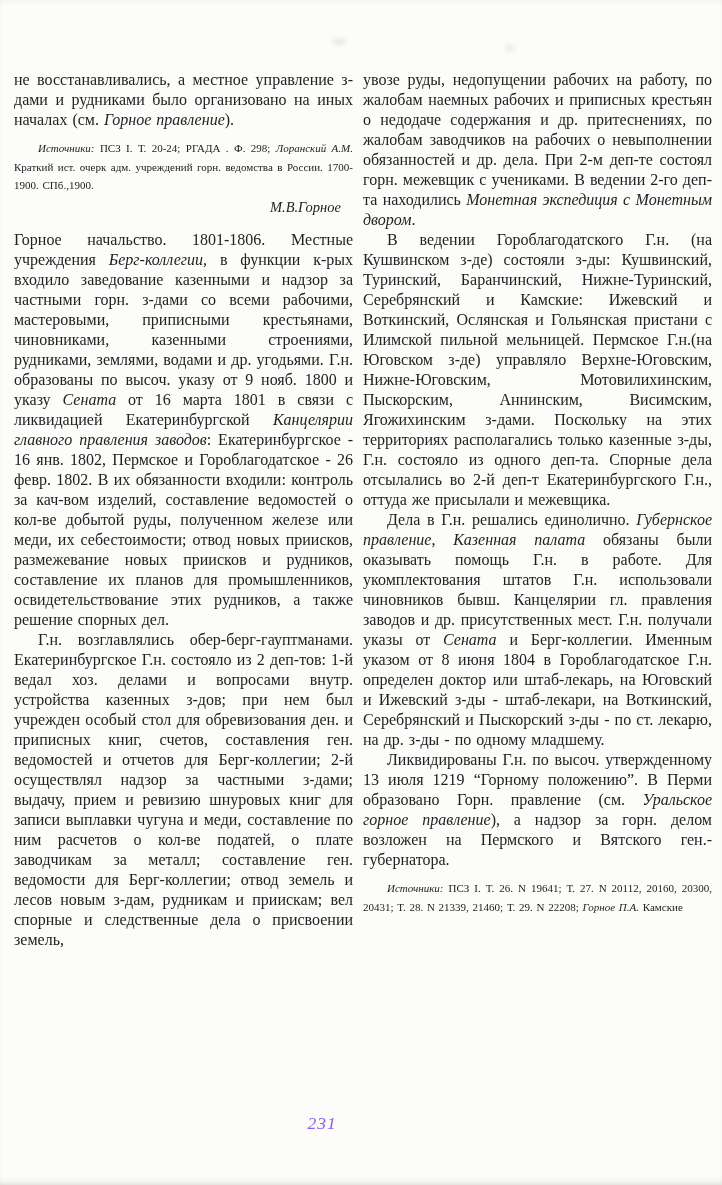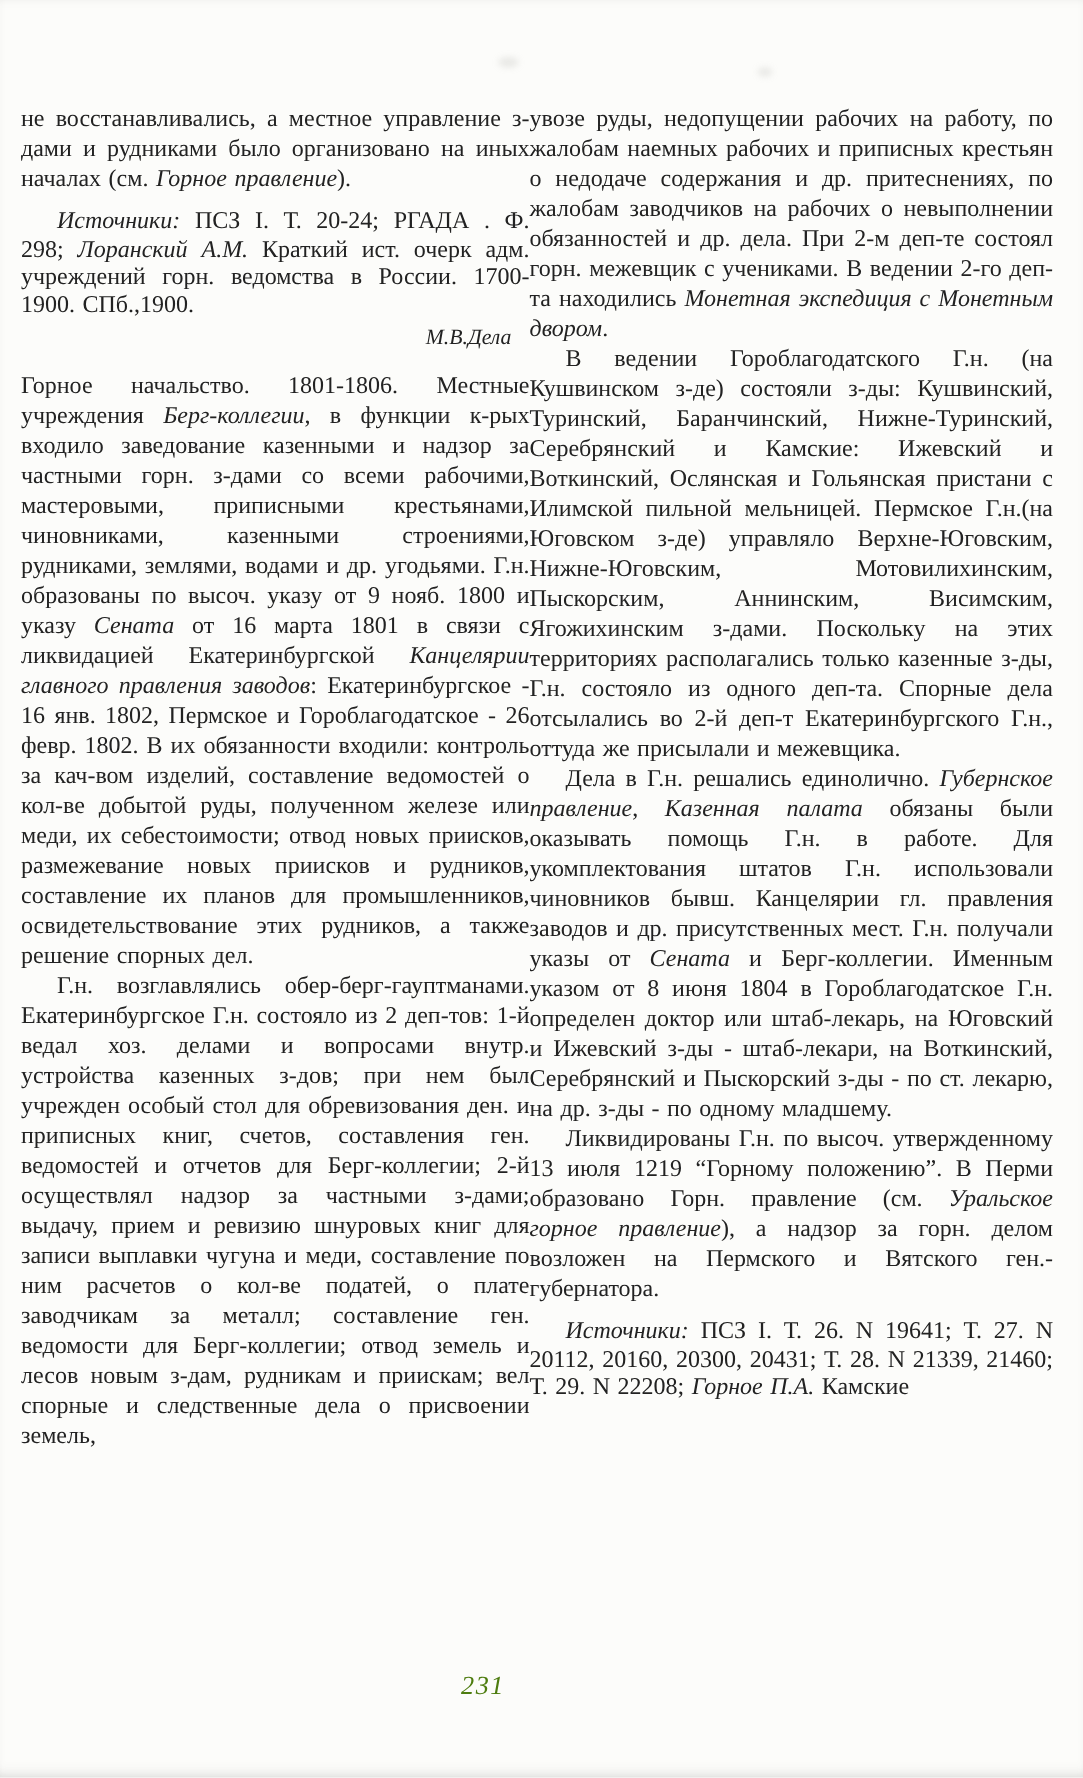--- a/index.html
+++ b/index.html
@@ -11,34 +11,34 @@
     overflow: hidden;
     font-family: "Liberation Serif", "DejaVu Serif", serif;
     color: #222;
     box-shadow: inset 0 -7px 10px -8px rgba(90,90,88,.35), inset 0 4px 8px -7px rgba(120,120,118,.25);
   }
   .columns {
     position: absolute;
     left: 14px;
     top: 70px;
     display: flex;
-    gap: 0;
+    gap: 10px;
   }
   .col { text-align: justify; }
   .col-left  { width: 339px; }
   .col-right { width: 349px; }
   p.block {
     margin: 0;
     font-size: 16px;
     line-height: 20px;
     word-spacing: 1px;
   }
   p.indent { text-indent: 24px; }
   p.sources {
-    font-size: 16px;
+    font-size: 11px;
     line-height: 18.5px;
     margin-top: 9px;
     word-spacing: 1px;
   }
   p.author {
     font-size: 14.5px;
     line-height: 19px;
     margin-top: 3px;
     margin-bottom: 13px;
     text-align: right;
@@ -49,38 +49,38 @@
   .run-b { font-weight: normal; }
   .page-number {
     position: absolute;
     top: 1113px;
     left: 12px;
     width: 620px;
     text-align: center;
     font-style: italic;
     font-size: 17.5px;
     letter-spacing: 1px;
-    color: #4d7c0f;
+    color: #8b5cf6;
   }
   .scan-smudge {
     position: absolute;
     background: rgba(150,150,145,.18);
     border-radius: 50%;
     filter: blur(2px);
   }
 </style>
 </head>
 <body>
 
 <div class="page">
   <div class="columns">
     <div class="col col-left">
         <p class="block body"><span class="run-n">не восстанавливались, а местное управление з-дами и рудниками было организовано на иных началах (см. </span><span class="run-i">Горное правление</span><span class="run-n">).</span></p>
         <p class="block sources indent"><span class="run-i">Источники: </span><span class="run-n">ПСЗ I. Т. 20-24; РГАДА . Ф. 298; </span><span class="run-i">Лоранский А.М.</span><span class="run-n"> Краткий ист. очерк адм. учреждений горн. ведомства в России. 1700-1900. СПб.,1900.</span></p>
-        <p class="block author"><span class="run-i">М.В.Дела</span></p>
+        <p class="block author"><span class="run-i">М.В.Горное</span></p>
         <p class="block body"><span class="run-b">Горное начальство</span><span class="run-n">. 1801-1806. Местные учреждения </span><span class="run-i">Берг-коллегии</span><span class="run-n">, в функции к-рых входило заведование казенными и надзор за частными горн. з-дами со всеми рабочими, мастеровыми, приписными крестьянами, чиновниками, казенными строениями, рудниками, землями, водами и др. угодьями. Г.н. образованы по высоч. указу от 9 нояб. 1800 и указу </span><span class="run-i">Сената</span><span class="run-n"> от 16 марта 1801 в связи с ликвидацией Екатеринбургской </span><span class="run-i">Канцелярии главного правления заводов</span><span class="run-n">: Екатеринбургское - 16 янв. 1802, Пермское и Гороблагодатское - 26 февр. 1802. В их обязанности входили: контроль за кач-вом изделий, составление ведомостей о кол-ве добытой руды, полученном железе или меди, их себестоимости; отвод новых приисков, размежевание новых приисков и рудников, составление их планов для промышленников, освидетельствование этих рудников, а также решение спорных дел.</span></p>
         <p class="block body indent"><span class="run-n">Г.н. возглавлялись обер-берг-гауптманами. Екатеринбургское Г.н. состояло из 2 деп-тов: 1-й ведал хоз. делами и вопросами внутр. устройства казенных з-дов; при нем был учрежден особый стол для обревизования ден. и приписных книг, счетов, составления ген. ведомостей и отчетов для Берг-коллегии; 2-й осуществлял надзор за частными з-дами; выдачу, прием и ревизию шнуровых книг для записи выплавки чугуна и меди, составление по ним расчетов о кол-ве податей, о плате заводчикам за металл; составление ген. ведомости для Берг-коллегии; отвод земель и лесов новым з-дам, рудникам и приискам; вел спорные и следственные дела о присвоении земель,</span></p>
       </div>
     <div class="col col-right">
         <p class="block body"><span class="run-n">увозе руды, недопущении рабочих на работу, по жалобам наемных рабочих и приписных крестьян о недодаче содержания и др. притеснениях, по жалобам заводчиков на рабочих о невыполнении обязанностей и др. дела. При 2-м деп-те состоял горн. межевщик с учениками. В ведении 2-го деп-та находились </span><span class="run-i">Монетная экспедиция с Монетным двором</span><span class="run-n">.</span></p>
         <p class="block body indent"><span class="run-n">В ведении Гороблагодатского Г.н. (на Кушвинском з-де) состояли з-ды: Кушвинский, Туринский, Баранчинский, Нижне-Туринский, Серебрянский и Камские: Ижевский и Воткинский, Ослянская и Гольянская пристани с Илимской пильной мельницей. Пермское Г.н.(на Юговском з-де) управляло Верхне-Юговским, Нижне-Юговским, Мотовилихинским, Пыскорским, Аннинским, Висимским, Ягожихинским з-дами. Поскольку на этих территориях располагались только казенные з-ды, Г.н. состояло из одного деп-та. Спорные дела отсылались во 2-й деп-т Екатеринбургского Г.н., оттуда же присылали и межевщика.</span></p>
         <p class="block body indent"><span class="run-n">Дела в Г.н. решались единолично. </span><span class="run-i">Губернское правление</span><span class="run-n">, </span><span class="run-i">Казенная палата</span><span class="run-n"> обязаны были оказывать помощь Г.н. в работе. Для укомплектования штатов Г.н. использовали чиновников бывш. Канцелярии гл. правления заводов и др. присутственных мест. Г.н. получали указы от </span><span class="run-i">Сената</span><span class="run-n"> и Берг-коллегии. Именным указом от 8 июня 1804 в Гороблагодатское Г.н. определен доктор или штаб-лекарь, на Юговский и Ижевский з-ды - штаб-лекари, на Воткинский, Серебрянский и Пыскорский з-ды - по ст. лекарю, на др. з-ды - по одному младшему.</span></p>
         <p class="block body indent"><span class="run-n">Ликвидированы Г.н. по высоч. утвержденному 13 июля 1219 “Горному положению”. В Перми образовано Горн. правление (см. </span><span class="run-i">Уральское горное правление</span><span class="run-n">), а надзор за горн. делом возложен на Пермского и Вятского ген.-губернатора.</span></p>
         <p class="block sources indent"><span class="run-i">Источники: </span><span class="run-n">ПСЗ I. Т. 26. N 19641; Т. 27. N 20112, 20160, 20300, 20431; Т. 28. N 21339, 21460; Т. 29. N 22208; </span><span class="run-i">Горное П.А.</span><span class="run-n"> Камские</span></p>
       </div>

